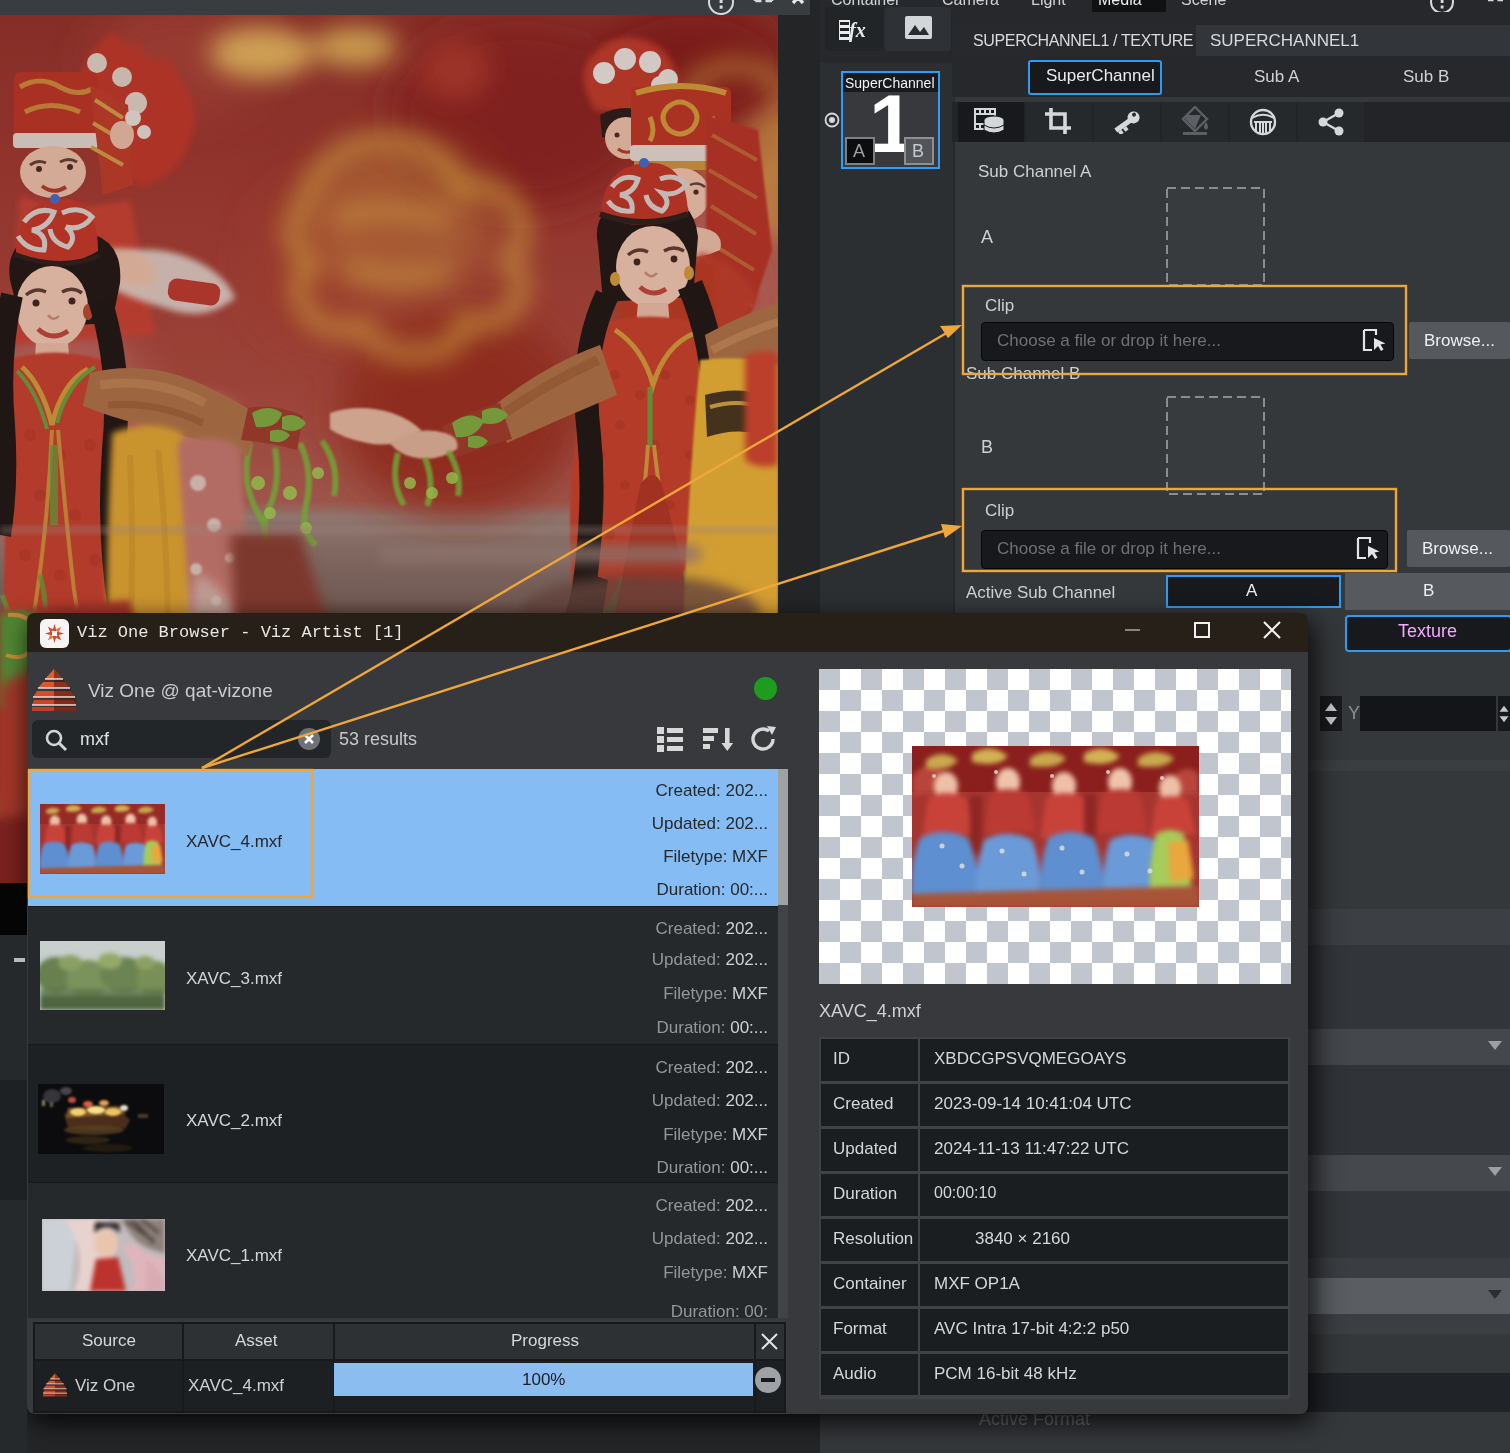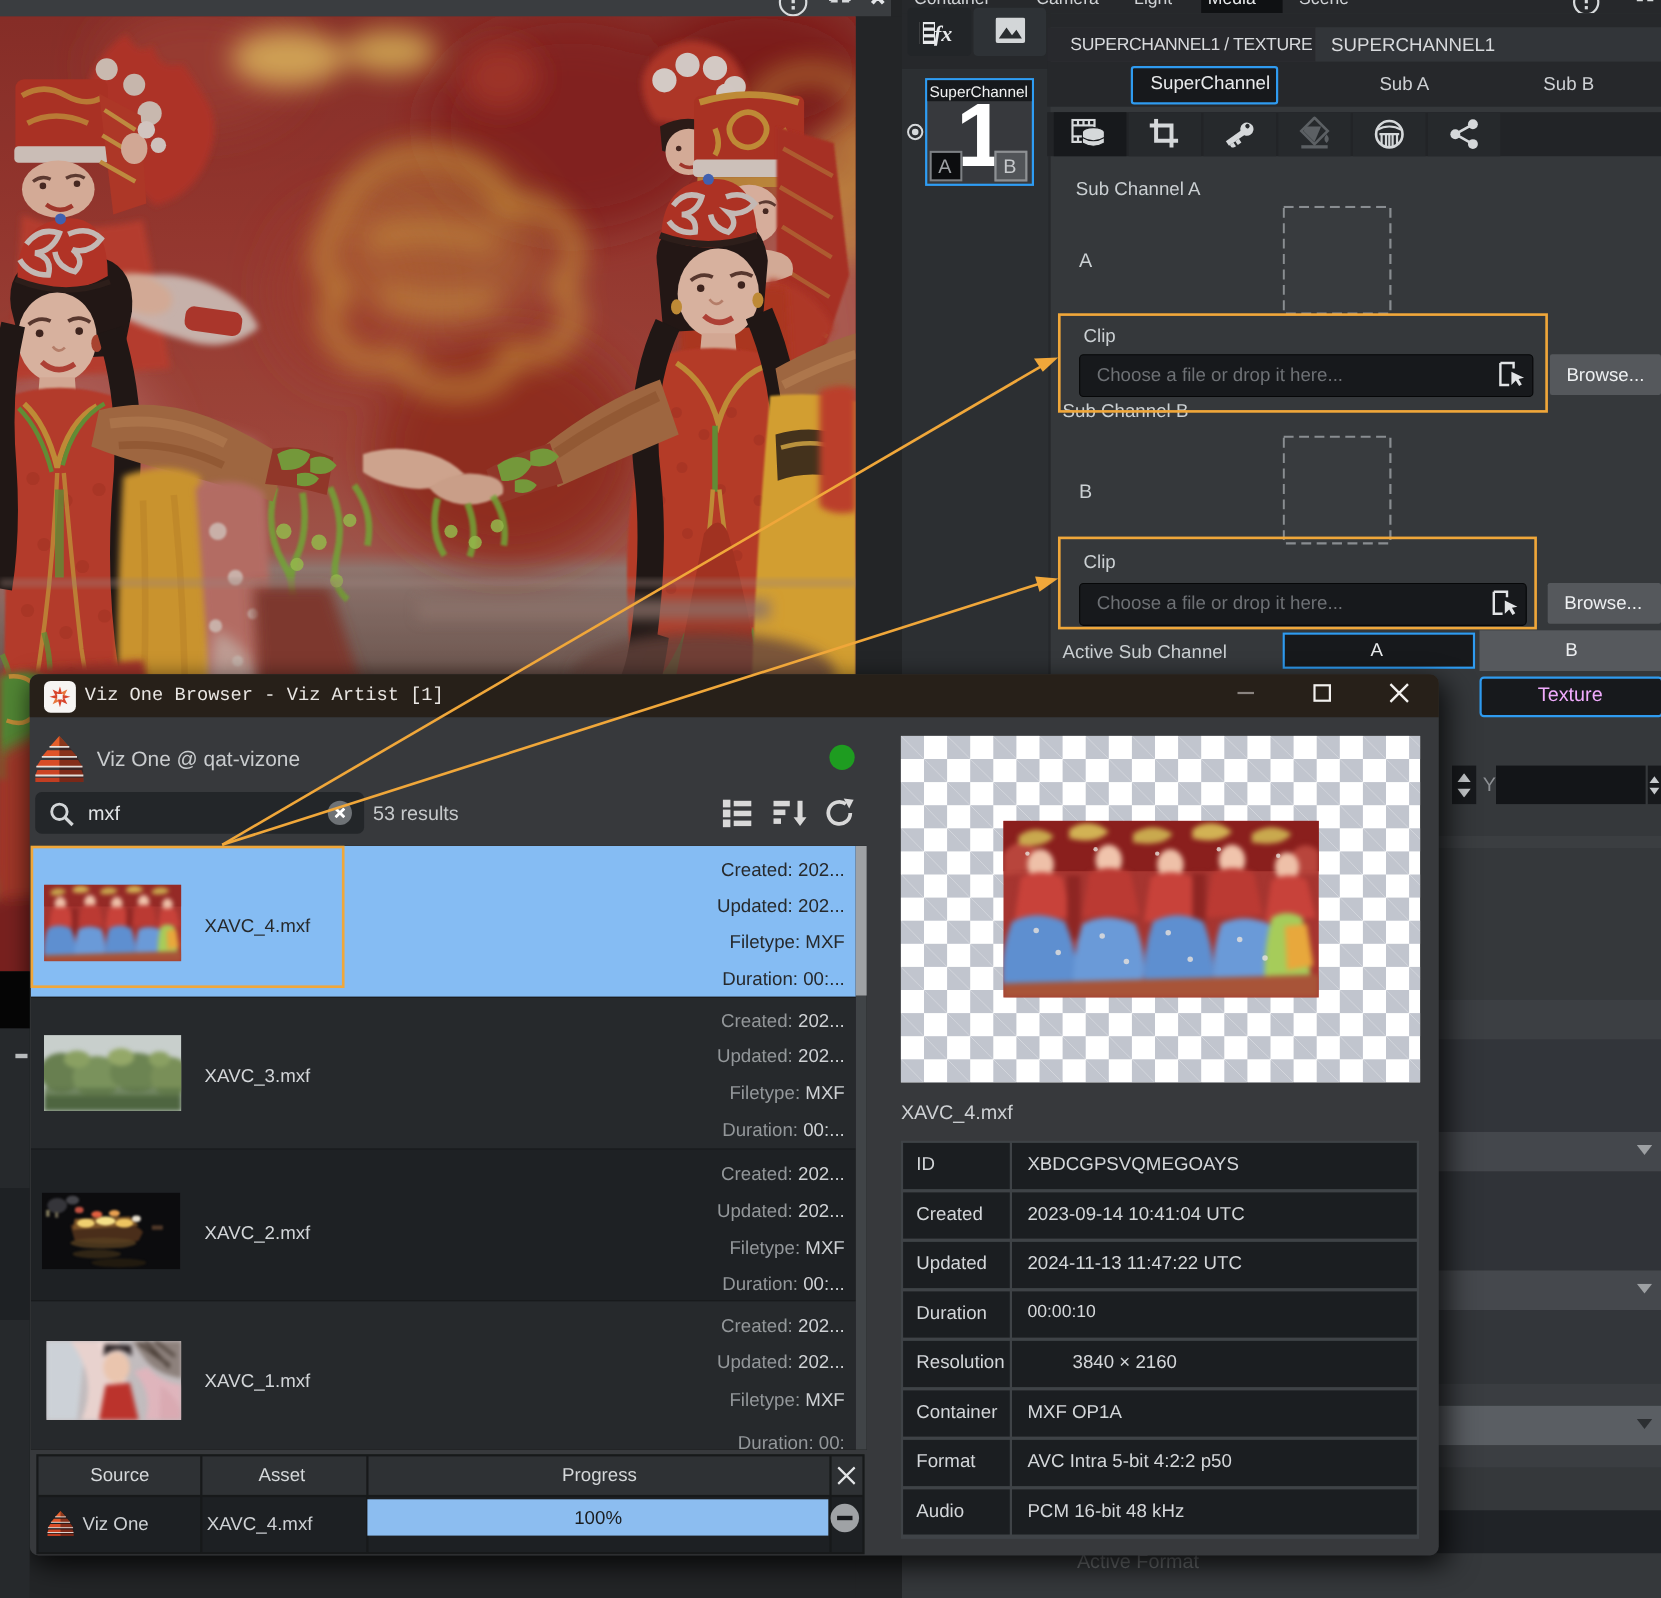--- a/index.html
+++ b/index.html
@@ -819,21 +819,21 @@
         <div class="abs" style="left:101px;top:182px;width:368px;height:42px;background:#1b1e21;"></div>
     <div class="txt" style="left:14px;top:192px;font-size:17px;color:#d4d7da;">Resolution</div>
         <div class="txt" style="left:115px;top:192px;font-size:17px;color:#d4d7da;margin-left:41px;">3840 × 2160</div>
     <div class="abs" style="left:2px;top:227px;width:97px;height:42px;background:#1b1e21;"></div>
         <div class="abs" style="left:101px;top:227px;width:368px;height:42px;background:#1b1e21;"></div>
     <div class="txt" style="left:14px;top:237px;font-size:17px;color:#d4d7da;">Container</div>
         <div class="txt" style="left:115px;top:237px;font-size:17px;color:#d4d7da;">MXF OP1A</div>
     <div class="abs" style="left:2px;top:272px;width:97px;height:42px;background:#1b1e21;"></div>
         <div class="abs" style="left:101px;top:272px;width:368px;height:42px;background:#1b1e21;"></div>
     <div class="txt" style="left:14px;top:282px;font-size:17px;color:#d4d7da;">Format</div>
-        <div class="txt" style="left:115px;top:282px;font-size:17px;color:#d4d7da;">AVC Intra 5-bit 4:2:2 p50</div>
+        <div class="txt" style="left:115px;top:282px;font-size:17px;color:#d4d7da;">AVC Intra 17-bit 4:2:2 p50</div>
     <div class="abs" style="left:2px;top:317px;width:97px;height:41px;background:#1b1e21;"></div>
         <div class="abs" style="left:101px;top:317px;width:368px;height:41px;background:#1b1e21;"></div>
     <div class="txt" style="left:14px;top:327px;font-size:17px;color:#d4d7da;">Audio</div>
         <div class="txt" style="left:115px;top:327px;font-size:17px;color:#d4d7da;">PCM 16-bit 48 kHz</div>
   </div>
 </div>
 
 <div class="abs" style="left:0;top:883px;width:27px;height:52px;background:#050505;"></div>
 <div class="abs" style="left:0;top:935px;width:27px;height:518px;background:#26292c;"></div>
 <div class="abs" style="left:14px;top:958px;width:11px;height:4px;background:#b8bbbd;"></div>

